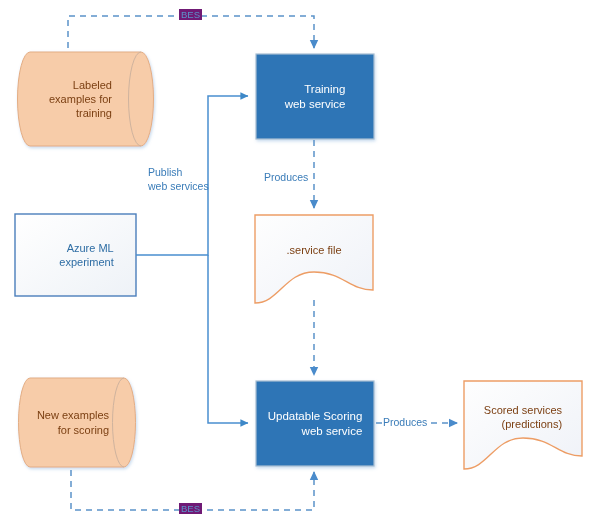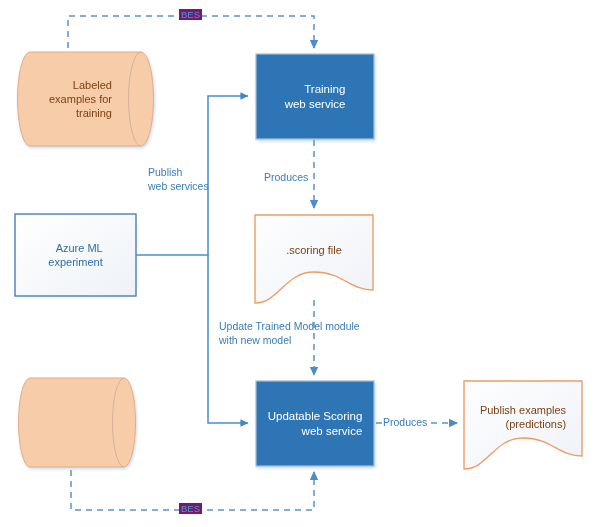--- a/index.html
+++ b/index.html
@@ -38,20 +38,21 @@
     color: #ffffff;
     font-size: 11.5px;
   }
   .lbl-brown {
     color: #7b3f12;
     font-size: 11px;
   }
   .lbl-blue {
     color: #2e6da4;
     font-size: 11px;
+    padding-left: 11px;
   }
   .edge-label {
     position: absolute;
     color: #3a7cb8;
     font-size: 10.5px;
     line-height: 1.3;
     white-space: pre-line;
     pointer-events: none;
   }
   .bes-label {
@@ -155,36 +156,36 @@
   <div class="node-label lbl-brown" style="left:18px; top:52px; width:125px; height:94px;">Labeled
 examples for
 training</div>
 
   <div class="node-label lbl-white" style="left:256px; top:54px; width:118px; height:85px;">Training
 web service</div>
 
   <div class="node-label lbl-blue" style="left:15px; top:214px; width:121px; height:82px;">Azure ML
 experiment</div>
 
-  <div class="node-label lbl-brown" style="left:255px; top:215px; width:118px; height:70px;">.scoring file</div>
+  <div class="node-label lbl-brown" style="left:255px; top:215px; width:118px; height:70px;">.service file</div>
 
+  <div class="node-label lbl-brown" style="left:18px; top:378px; width:110px; height:89px;">New examples
+for scoring</div>
 
   <div class="node-label lbl-white" style="left:256px; top:381px; width:118px; height:85px;border-radius:6px;">Updatable Scoring
 web service</div>
 
-  <div class="node-label lbl-brown" style="left:464px; top:381px; width:118px; height:72px;">Publish examples
+  <div class="node-label lbl-brown" style="left:464px; top:381px; width:118px; height:72px;">Scored services
 (predictions)</div>
 
   <div class="bes-label" style="left:179px; top:9px;">BES</div>
 
   <div class="edge-label" style="left:148px; top:166px; width:120px;">Publish
 web services</div>
 
   <div class="edge-label" style="left:264px; top:171px; width:100px;">Produces</div>
 
-  <div class="edge-label" style="left:219px; top:320px; width:190px;">Update Trained Model module
-with new model</div>
 
   <div class="edge-label" style="left:383px; top:416px; width:48px; background:#ffffff;">Produces</div>
 
   <div class="bes-label" style="left:179px; top:503px;">BES</div>
 
 </div>
 
 </body></html>

